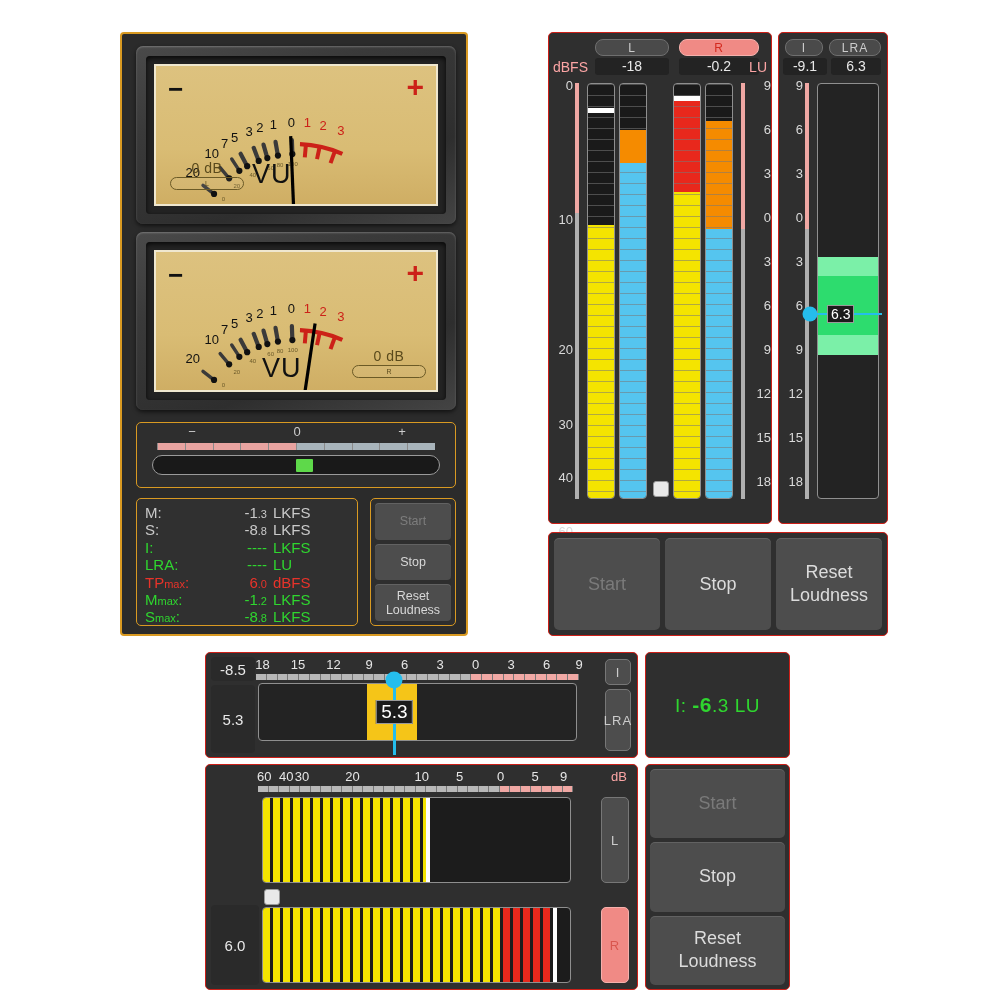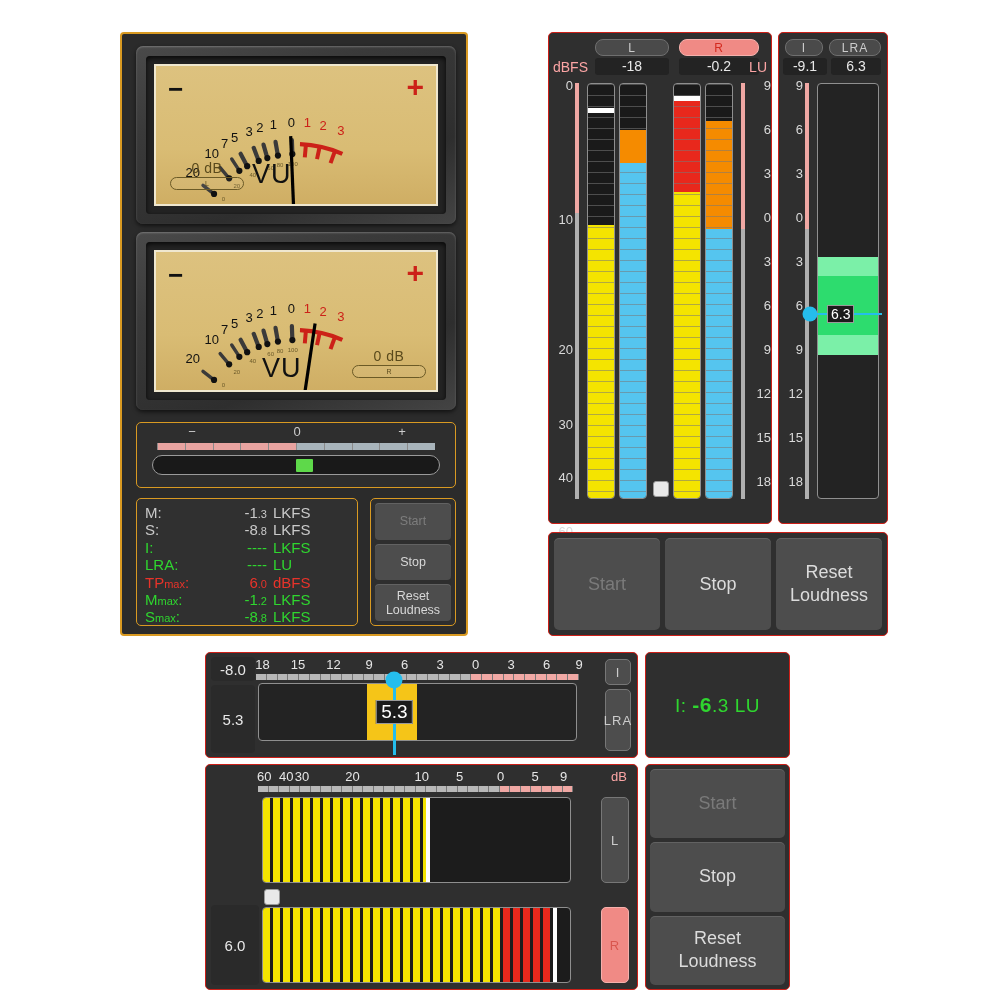--- a/index.html
+++ b/index.html
@@ -572,21 +572,21 @@
         <i class="pink"></i>
         <i class="pink"></i>
         <i class="pink"></i>
         <i class="pink"></i>
         <i class="pink"></i>
         <i class="pink"></i>
         <i class="pink"></i>
         <i class="pink"></i>
       </div>
 
-    <div class="val-box" style="left:5px; top:4px; width:44px; height:24px;">-8.0</div>
+    <div class="val-box" style="left:5px; top:4px; width:44px; height:24px;">-8.5</div>
     <div class="val-box" style="left:5px; top:32px; width:44px; height:68px; font-size:15px;">5.3</div>
 
     <div class="hmeter" style="left:52px; top:30px; right:60px; height:58px; background:#232323;">
       <div class="hlra-band" id="hlra-band" style="left: 34%; width: 16%;"></div>
     </div>
     <div class="hlra-line" id="hlra-line" style="left: 186.925px; top: 27px; height: 75px;"></div>
     <div class="hlra-dot" id="hlra-dot" style="left: 188.425px; top: 27px;"></div>
     <div class="hlra-tag" id="hlra-tag" style="left: 188.425px; top: 59px;">5.3</div>
 
     <div class="side-btn" style="right:6px; top:6px; width:26px; height:26px;">I</div>

